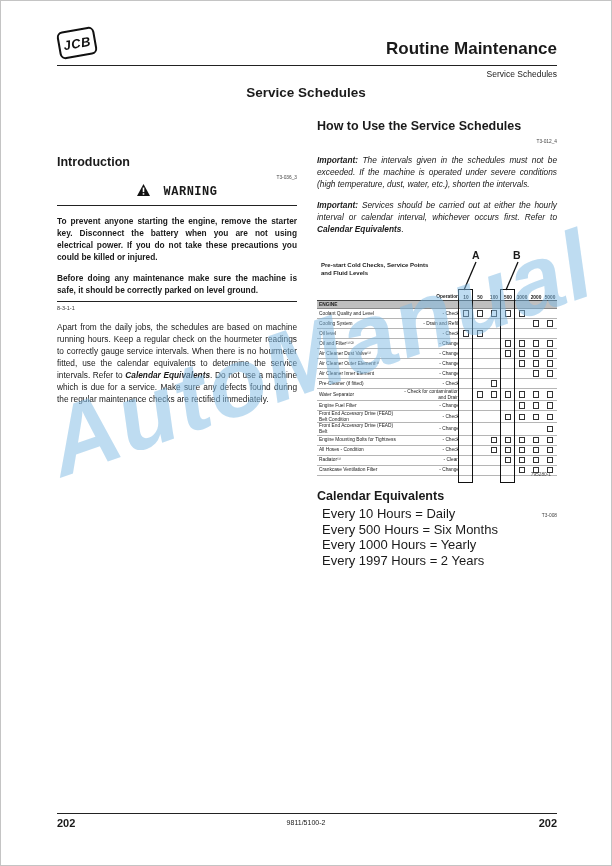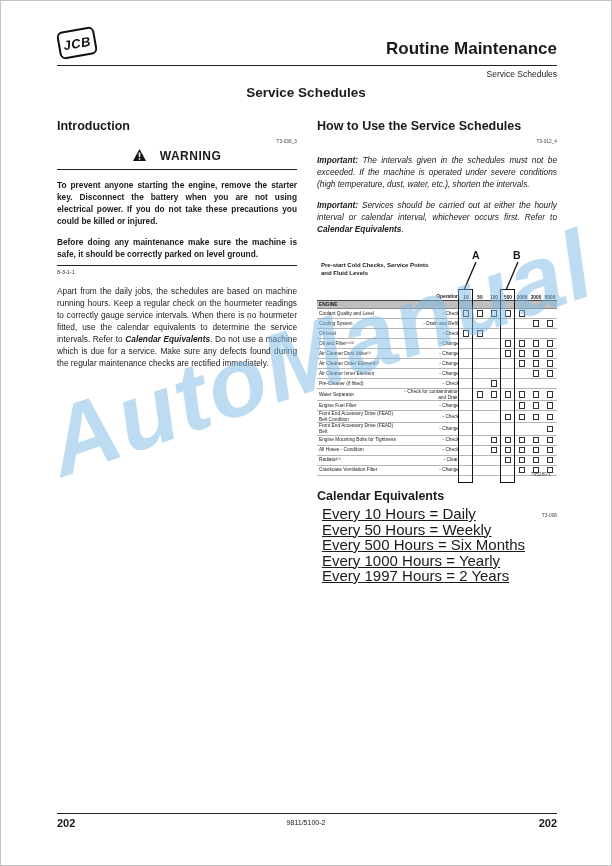--- a/index.html
+++ b/index.html
@@ -14,31 +14,31 @@
     border:2.5px solid #111;border-radius:6px;transform:rotate(-10deg);
     display:flex;align-items:center;justify-content:center;background:#fff;
   }
   .logo span{font-weight:bold;font-style:italic;font-size:13px;letter-spacing:0.5px;color:#111;}
   .hdr-section{position:absolute;right:54px;top:38px;font-size:17px;font-weight:bold;}
   .hdr-rule{position:absolute;left:56px;right:54px;top:64px;border-top:1.6px solid #222;}
   .hdr-sub{position:absolute;right:54px;top:68px;font-size:8.5px;}
   .page-title{position:absolute;left:0;right:0;top:84px;margin:0;text-align:center;font-size:13.5px;font-weight:bold;}
   
   .col{position:absolute;top:118px;width:240px;}
-  .col-left{left:56px;}
+  .col-left{left:56px;margin-top:36px;}
   .col-right{left:316px;}
   h2{margin:0;font-size:12.5px;font-weight:bold;}
   .ref{font-size:4.8px;text-align:right;color:#444;margin-top:6px;height:6px;}
   .rule{border-top:1.3px solid #222;margin:3px 0;}
   p{margin:0;font-size:8.3px;line-height:12px;text-align:justify;}
   p.b{font-weight:bold;}
   p.sp{margin-top:9px;}
   .bi{font-weight:bold;font-style:italic;}
   .it{font-style:italic;}
-  .warn-head{display:flex;align-items:center;justify-content:center;gap:14px;margin:2px 0 4px 0;}
+  .warn-head{display:flex;align-items:center;justify-content:center;gap:14px;margin:2px 0 4px 0;font-family:Liberation Mono, monospace;}
   .warn-word{font-size:12px;font-weight:bold;letter-spacing:0.5px;}
   .safety-code{font-size:5.5px;color:#333;margin:1px 0 10px 0;}
   
   .figure{position:relative;margin-top:14px;height:228px;}
   .callout{position:absolute;top:0;font-size:10.5px;font-weight:bold;}
   .callout-a{left:155px;}
   .callout-b{left:196px;}
   .leader{position:absolute;left:0;top:0;pointer-events:none;}
   .fig-title{position:absolute;left:4px;top:12px;font-size:6px;font-weight:bold;line-height:8px;}
   .sched{position:absolute;left:0;top:40px;width:240px;font-size:4.8px;}
@@ -51,21 +51,21 @@
   .srow{display:flex;align-items:center;min-height:9px;border-bottom:1px solid #b5b5b5;}
   .cbox{width:4.5px;height:4.5px;border:1px solid #333;display:inline-block;background:#fff;}
   .colbox{position:absolute;top:0;bottom:-7px;width:13px;border:1.6px solid #111;pointer-events:none;}
   .colbox-a{left:141px;}
   .colbox-b{left:183px;}
   .fig-ref{position:absolute;right:6px;bottom:0;font-size:4.8px;color:#444;}
   
   .calendar{position:relative;margin-top:12px;}
   .calendar .ref{position:absolute;right:0;top:18px;}
   .cal-items{margin-top:3px;}
-  .cal-item{font-size:15px;line-height:15.5px;padding-left:5px;text-decoration:underline;}
+  .cal-item{font-size:13px;line-height:15.5px;padding-left:5px;}
   
   .watermark{
     position:absolute;left:50px;top:390px;z-index:5;pointer-events:none;
     font-size:96px;font-weight:bold;font-style:italic;letter-spacing:2px;
     color:rgba(125,185,228,0.5);transform:rotate(-19deg);transform-origin:left center;
     white-space:nowrap;
   }
   
   .ftr-rule{position:absolute;left:56px;right:54px;top:812px;border-top:1.6px solid #222;}
   .ftr-left{position:absolute;left:56px;top:816px;font-size:11px;font-weight:bold;}
@@ -427,21 +427,20 @@
         <div class="colbox colbox-b"></div>
       </div>
       <div class="fig-ref">795280-1</div>
     </div>
 
     <div class="calendar">
       <h2>Calendar Equivalents</h2>
       <div class="ref">T3-008</div>
       <div class="cal-items">
           <div class="cal-item">Every 10 Hours = Daily</div>
-          <div class="cal-item">Every 50 Hours = Weekly</div>
           <div class="cal-item">Every 500 Hours = Six Months</div>
           <div class="cal-item">Every 1000 Hours = Yearly</div>
           <div class="cal-item">Every 1997 Hours = 2 Years</div>
         </div>
     </div>
   </section>
 
   <div class="watermark">AutoManual</div>
 
   <div class="ftr-rule"></div>

